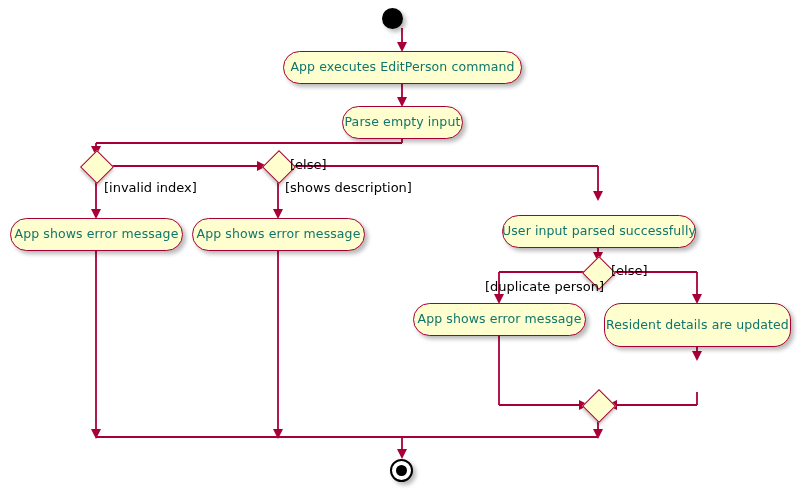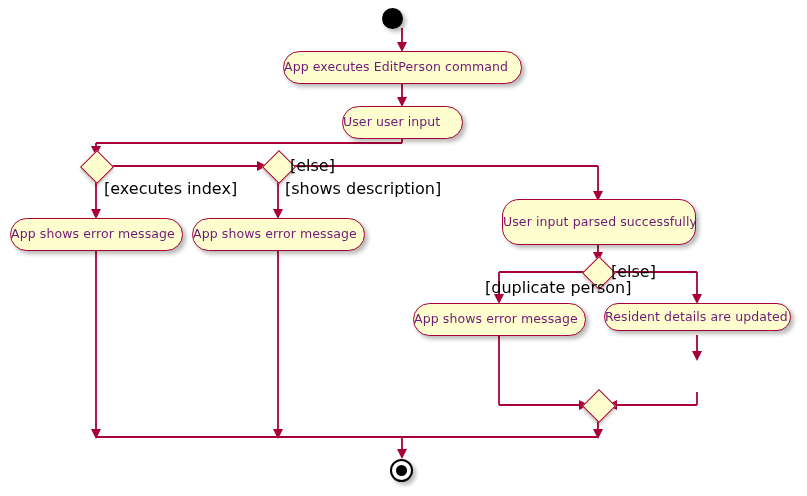--- a/index.html
+++ b/index.html
@@ -23,33 +23,34 @@
     position: absolute;
     left: 0;
     top: 0;
   }
   .node-label {
     position: absolute;
     box-sizing: border-box;
     background: #FEFECE;
     border: 1.5px solid #A80036;
     border-radius: 17px;
-    color: #701a75;
+    color: #0f766e;
     font-size: 12.5px;
     line-height: 1;
     display: flex;
     align-items: center;
+    justify-content: center;
     white-space: nowrap;
     box-shadow: 3px 3px 4px rgba(0,0,0,0.28);
     letter-spacing: 0.1px;
   }
   .edge-label {
     position: absolute;
     color: #000000;
-    font-size: 16px;
+    font-size: 13px;
     line-height: 1;
     white-space: nowrap;
   }
   .circle-node {
     position: absolute;
     border-radius: 50%;
     box-sizing: border-box;
   }
   .start-node {
     background: #000000;
@@ -155,51 +156,51 @@
     </g>
   </svg>
 
   <div class="circle-node start-node" style="left:382px; top:8px; width:21px; height:21px;"></div>
 
   <div class="node-label" style="left:283px; top:51px; width:239px; height:33px;">
     <span>App executes EditPerson command</span>
   </div>
 
   <div class="node-label" style="left:342px; top:106px; width:121px; height:33px;">
-    <span>User user input</span>
+    <span>Parse empty input</span>
   </div>
 
   <div class="diamond-node" style="left:85px; top:155px;"></div>
-  <div class="edge-label" style="left:104px; top:181px;">[executes index]</div>
+  <div class="edge-label" style="left:104px; top:181px;">[invalid index]</div>
 
   <div class="diamond-node" style="left:267px; top:155px;"></div>
   <div class="edge-label" style="left:285px; top:181px;">[shows description]</div>
   <div class="edge-label" style="left:290px; top:158px;">[else]</div>
 
   <div class="node-label" style="left:10px; top:218px; width:173px; height:33px;">
     <span>App shows error message</span>
   </div>
 
   <div class="node-label" style="left:192px; top:218px; width:173px; height:33px;">
     <span>App shows error message</span>
   </div>
 
-  <div class="node-label" style="left:502px; top:199px; width:194px; height:46px;">
+  <div class="node-label" style="left:502px; top:215px; width:194px; height:33px;">
     <span>User input parsed successfully</span>
   </div>
 
   <div class="diamond-node" style="left:587px; top:261px;"></div>
   <div class="edge-label" style="left:485px; top:280px;">[duplicate person]</div>
   <div class="edge-label" style="left:611px; top:264px;">[else]</div>
 
   <div class="node-label" style="left:413px; top:303px; width:173px; height:33px;">
     <span>App shows error message</span>
   </div>
 
-  <div class="node-label" style="left:604px; top:303px; width:187px; height:28px;">
+  <div class="node-label" style="left:604px; top:303px; width:187px; height:44px;">
     <span>Resident details are updated</span>
   </div>
 
 
   <div class="diamond-node" style="left:587px; top:394px;"></div>
 
   <div class="circle-node end-node-outer" style="left:390px; top:459px; width:23px; height:23px;">
     <span class="end-node-inner"></span>
   </div>
 

